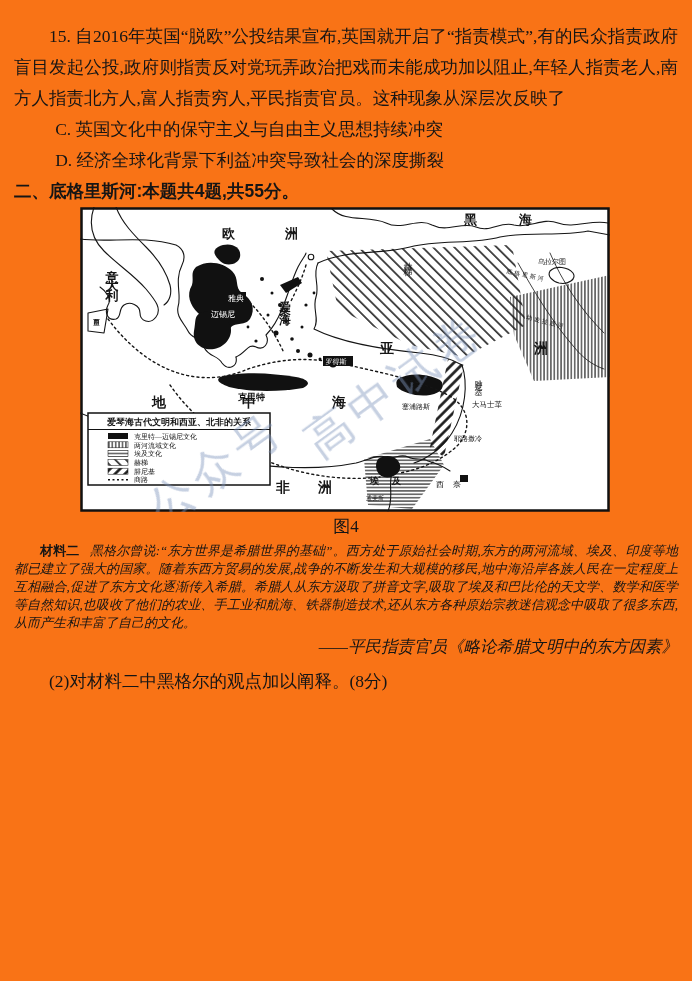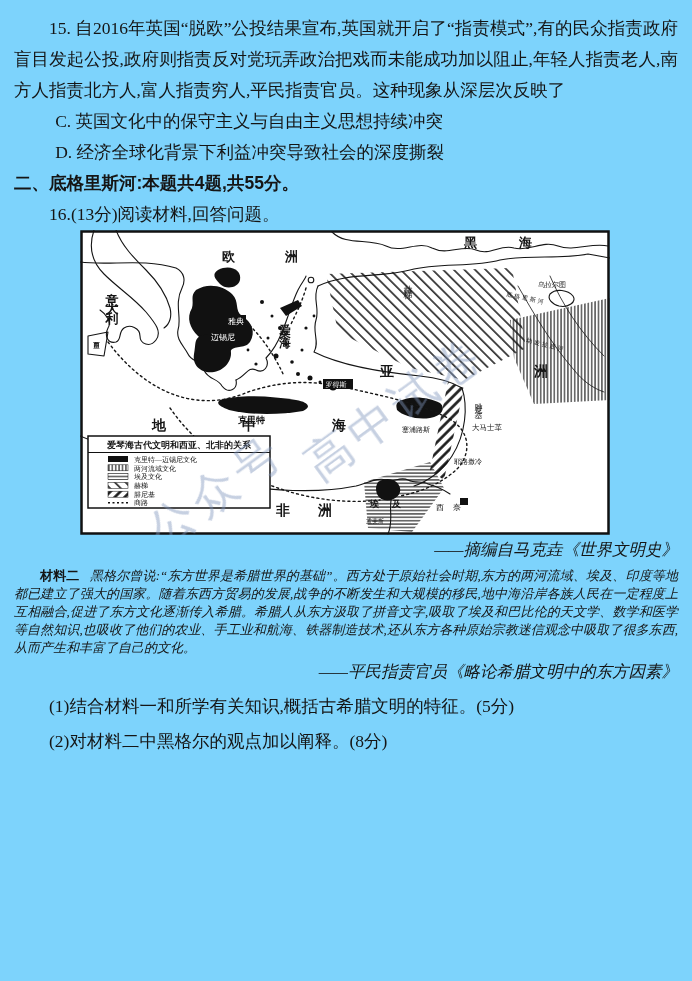--- a/index.html
+++ b/index.html
@@ -1,17 +1,17 @@
 <!DOCTYPE html>
 <html><head>
 <meta charset="utf-8">
 <style>
   html,body{margin:0;padding:0;background:#fff;}
   body{width:692px;color:#151515;font-family:"Liberation Serif","DejaVu Serif",serif;}
-  .page{width:692px;height:981px;box-sizing:border-box;padding:13px 14px 0 14px;overflow:hidden;background:#7dd3fc;}
+  .page{width:692px;height:981px;box-sizing:border-box;padding:21px 14px 0 14px;overflow:hidden;background:#f97316;}
   .para{font-size:17.5px;line-height:31px;text-align:justify;margin:0;}
   .indent{text-indent:2em;}
   .option{font-size:17.5px;line-height:31px;margin:0;padding-left:2.35em;}
   .section-header{font-size:17.5px;line-height:31px;margin:0;font-weight:bold;font-family:"Liberation Sans","DejaVu Sans",sans-serif;}
   .material-label-line{font-size:17.5px;line-height:31px;margin:0;text-indent:2em;font-weight:bold;font-family:"Liberation Sans","DejaVu Sans",sans-serif;}
   .map-wrap{width:532px;margin:4px auto 0 auto;}
   .map-wrap svg{display:block;}
   .fig-caption{font-size:17px;line-height:26px;text-align:center;margin:2px 0 0 0;}
   .source-line{font-size:16.5px;line-height:30px;text-align:right;margin:0;font-style:italic;}
   .material2{font-size:13px;line-height:18px;text-align:justify;margin:2px 0 0 0;text-indent:2em;font-style:italic;}
@@ -27,21 +27,20 @@
 <body>
 
 <div class="page">
 
   <p class="para indent">15. 自2016年英国“脱欧”公投结果宣布,英国就开启了“指责模式”,有的民众指责政府盲目发起公投,政府则指责反对党玩弄政治把戏而未能成功加以阻止,年轻人指责老人,南方人指责北方人,富人指责穷人,平民指责官员。这种现象从深层次反映了</p>
   <p class="option">C. 英国文化中的保守主义与自由主义思想持续冲突</p>
   <p class="option">D. 经济全球化背景下利益冲突导致社会的深度撕裂</p>
 
   <p class="section-header">二、底格里斯河:本题共4题,共55分。</p>
 
-  <p class="para indent">16.(13分)阅读材料,回答问题。</p>
 
   <figure class="map-wrap" style="margin:0 auto 0 auto;">
     <svg width="530" height="305" viewBox="0 0 530 305">
       <defs>
         <pattern id="pVert" width="3.4" height="6" patternUnits="userSpaceOnUse">
           <path d="M1.7,0 V6" stroke="#151515" stroke-width="1.1"></path>
         </pattern>
         <pattern id="pHoriz" width="6" height="3.4" patternUnits="userSpaceOnUse">
           <path d="M0,1.7 H6" stroke="#151515" stroke-width="1.1"></path>
         </pattern>
@@ -160,21 +159,20 @@
         <text x="54" y="275.4" class="m-small">商路</text>
       </g>
 
       <g opacity="0.45">
         <text x="62" y="288" transform="rotate(-36 120 272)" style="font-size:46px;fill:#8096bd;letter-spacing:6px;">公众号</text>
         <text x="215" y="205" transform="rotate(-36 300 190)" style="font-size:46px;fill:#8096bd;letter-spacing:6px;">高中试卷</text>
       </g>
     </svg>
   </figure>
 
-  <p class="source-line">——摘编自马克垚《世界文明史》</p>
+  <p class="fig-caption">图4</p>
 
   <p class="material2"><span class="mlabel">材料二</span><span>黑格尔曾说:“东方世界是希腊世界的基础”。西方处于原始社会时期,东方的两河流域、埃及、印度等地都已建立了强大的国家。随着东西方贸易的发展,战争的不断发生和大规模的移民,地中海沿岸各族人民在一定程度上互相融合,促进了东方文化逐渐传入希腊。希腊人从东方汲取了拼音文字,吸取了埃及和巴比伦的天文学、数学和医学等自然知识,也吸收了他们的农业、手工业和航海、铁器制造技术,还从东方各种原始宗教迷信观念中吸取了很多东西,从而产生和丰富了自己的文化。</span></p>
   <p class="source-line">——平民指责官员《略论希腊文明中的东方因素》</p>
 
-  <p class="subq">(1)结合材料一和所学有关知识,概括古希腊文明的特征。(5分)</p>
   <p class="subq">(2)对材料二中黑格尔的观点加以阐释。(8分)</p>
 
 </div>
 
 </body></html>

